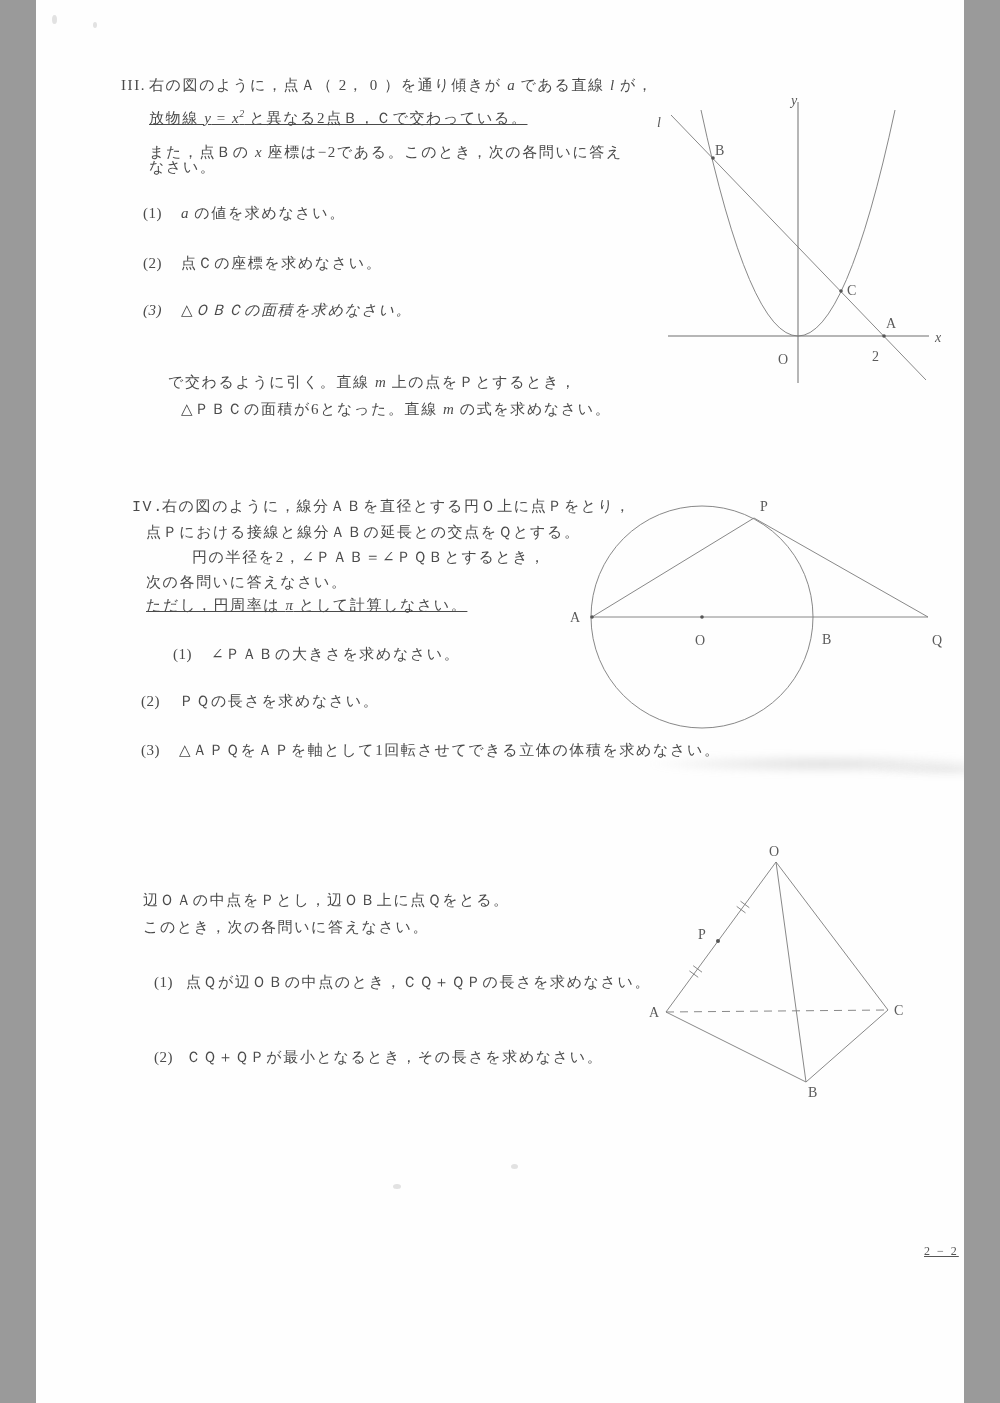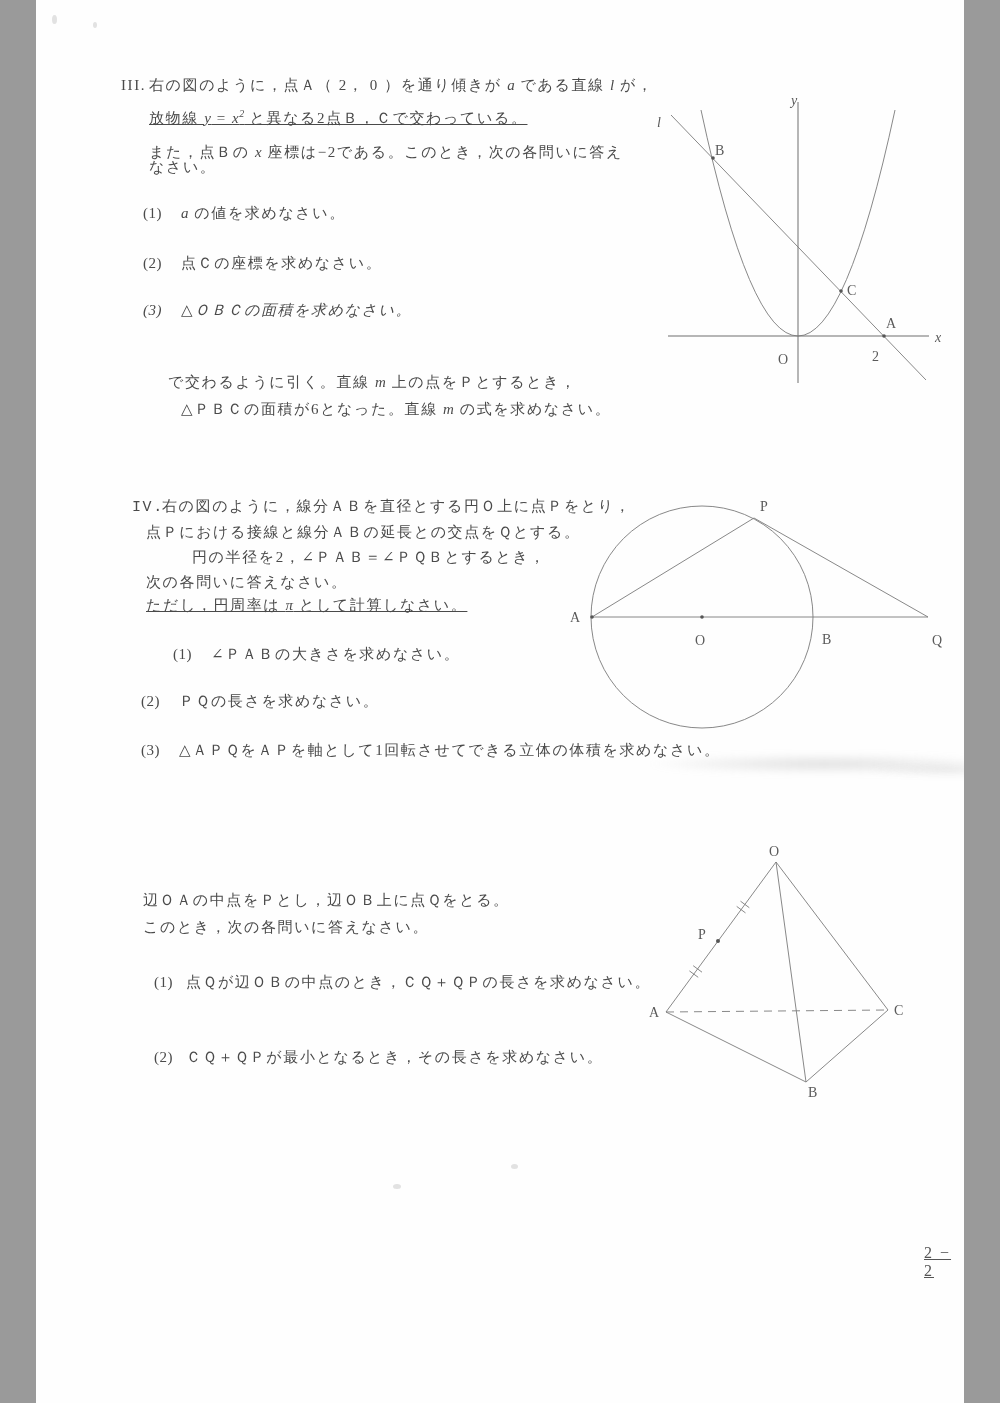--- a/index.html
+++ b/index.html
@@ -20,21 +20,21 @@
   .seg-s { font-style:italic; vertical-align:super; font-size:10px; letter-spacing:0; }
   .diagram { position:absolute; }
   .diagram text {
     font-family:"Liberation Serif","DejaVu Serif",serif;
     font-size:14px; fill:#5a5a5a; letter-spacing:0.5px;
   }
   .diagram text.math { font-style:italic; }
   .stroke { stroke:#6e6e6e; stroke-width:1; fill:none; }
   .stroke-light { stroke:#7a7a7a; stroke-width:0.9; fill:none; }
   .dot { fill:#555; stroke:none; }
-  .pageno { position:absolute; font-size:16px; letter-spacing:2px; color:#555;text-decoration:underline; }
+  .pageno { position:absolute; font-size:12px; letter-spacing:2px; color:#555;text-decoration:underline; }
   .smudge {
     position:absolute; border-radius:50%;
     background:radial-gradient(ellipse 55% 50% at 45% 50%,
       rgba(125,125,125,0.22), rgba(160,160,160,0.10) 58%, rgba(210,210,210,0) 85%);
     filter:blur(3px);
   }
   .speck { position:absolute; background:#d2d2d2; border-radius:50%; opacity:0.65; }
 </style>
 </head>
 <body>

